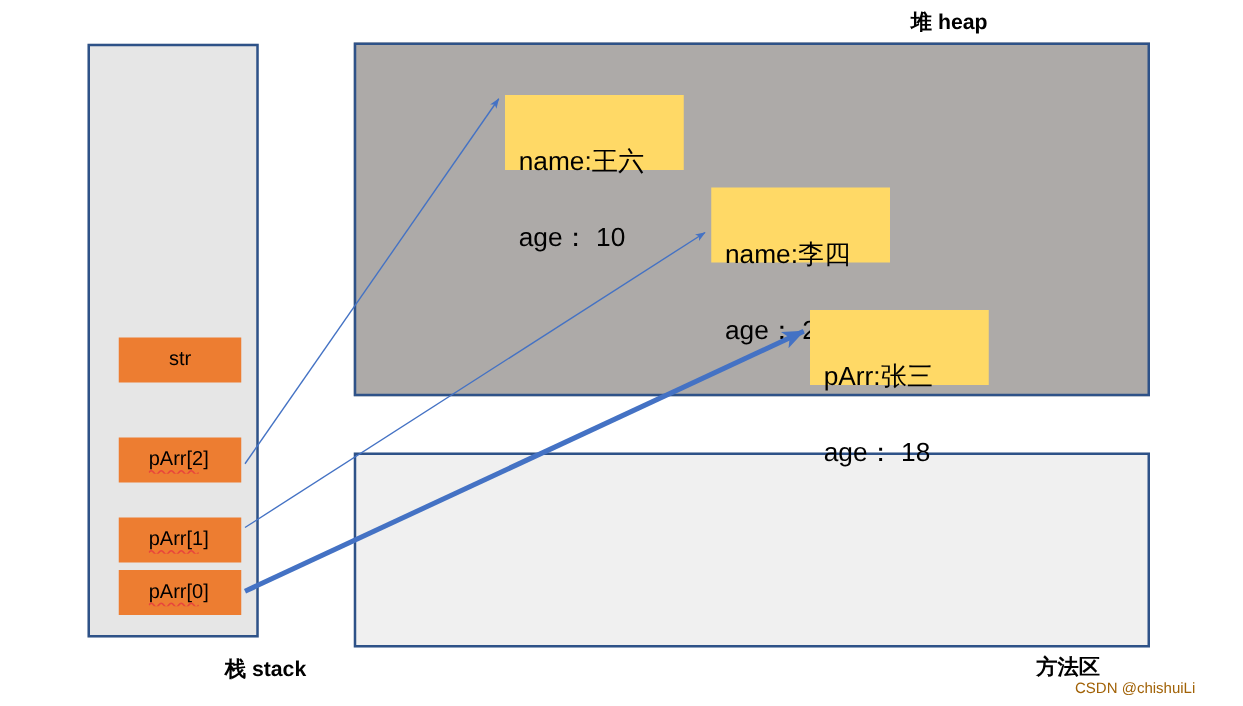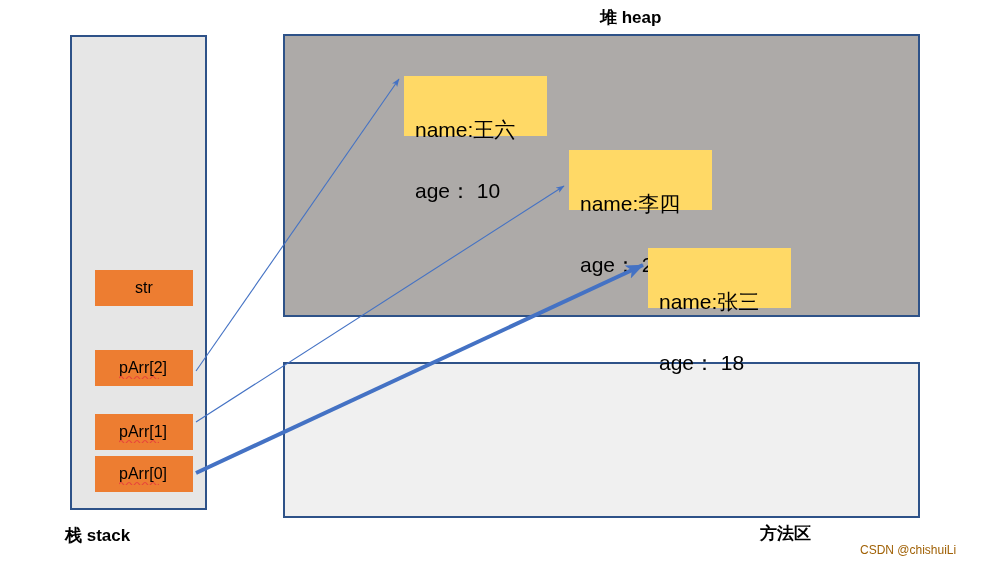--- a/index.html
+++ b/index.html
@@ -14,21 +14,21 @@
     background: #ffffff;
     font-family: "Liberation Sans", "DejaVu Sans", sans-serif;
     overflow: hidden;
   }
   .region-label {
     position: absolute;
     font-size: 17px;
     font-weight: bold;
     color: #000000;
     white-space: nowrap;
-    text-align: left;
+    text-align: right;
   }
   #heap-label   { left: 600px; top: 6px;   width: 190px; }
   #stack-label  { left: 65px;  top: 524px; width: 180px; }
   #method-label { left: 760px; top: 522px; width: 120px; }
 
   .container-box {
     position: absolute;
     box-sizing: border-box;
     border: 2px solid #2e5288;
   }
@@ -154,21 +154,21 @@
     <div>name:王六</div>
     <div>age： 10</div>
   </div>
 
   <div class="heap-object" id="obj-lisi">
     <div>name:李四</div>
     <div>age： 21</div>
   </div>
 
   <div class="heap-object" id="obj-zhangsan">
-    <div>name:张三</div>
+    <div>pArr:张三</div>
     <div>age： 18</div>
   </div>
 
   <svg id="arrow-layer" viewBox="0 0 994 565">
     <defs>
       <marker id="head-thin" markerWidth="9" markerHeight="9" refX="7" refY="3.2" orient="auto" markerUnits="strokeWidth">
         <path d="M0,0.4 L7.5,3.2 L0,6 L1.9,3.2 Z" fill="#4472c4"></path>
       </marker>
       <marker id="head-thick" markerWidth="5.5" markerHeight="5.5" refX="4.2" refY="2" orient="auto" markerUnits="strokeWidth">
         <path d="M0,0.2 L4.4,2 L0,3.8 L1.1,2 Z" fill="#4472c4"></path>

